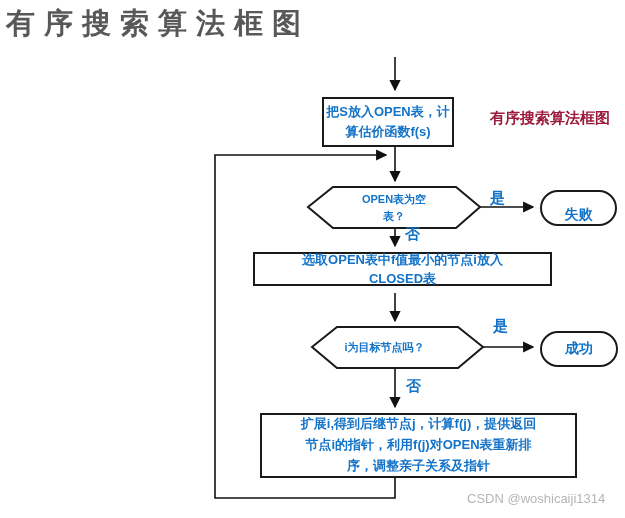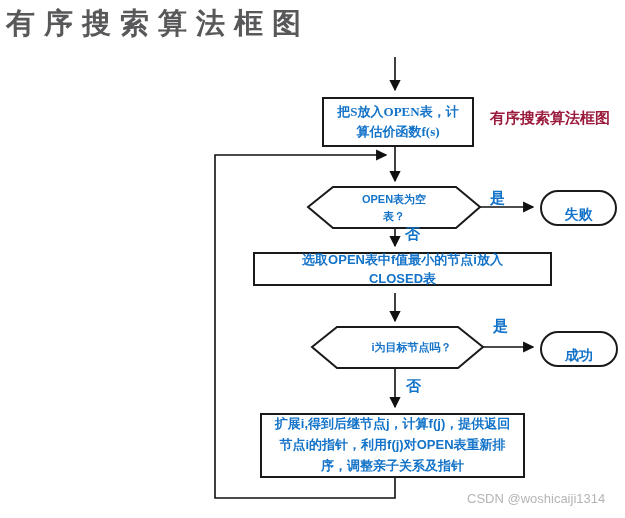--- a/index.html
+++ b/index.html
@@ -33,29 +33,29 @@
     position:absolute;box-sizing:border-box;
     display:flex;align-items:center;justify-content:center;
     text-align:center;color:var(--text-blue);font-weight:bold;
     white-space:pre-line;
   }
   .box{background:#fff;border:2px solid var(--shape-border);}
   .oval{background:#fff;border:2px solid var(--shape-border);border-radius:20px;}
 
   .start-oval{left:349px;top:25px;width:90px;height:32px;font-size:14px;}
   .fail-oval{left:540px;top:190px;width:77px;height:36px;font-size:14px;align-items:flex-end;}
-  .success-oval{left:540px;top:331px;width:78px;height:36px;font-size:14px;align-items:flex-end;}
+  .success-oval{left:540px;top:331px;width:78px;height:36px;font-size:14px;}
 
-  .rect-init{left:322px;top:97px;width:152px;height:50px;font-size:13px;line-height:1.55;font-family:Liberation Serif, serif;}
+  .rect-init{left:322px;top:97px;width:132px;height:50px;font-size:13px;line-height:1.55;}
   .rect-select{left:253px;top:252px;width:299px;height:34px;font-size:13px;line-height:1.5;}
-  .rect-expand{left:260px;top:413px;width:265px;height:65px;font-size:13px;line-height:1.6;}
+  .rect-expand{left:260px;top:413px;width:317px;height:65px;font-size:13px;line-height:1.6;}
 
   .hex-label{background:transparent;border:none;font-size:11px;line-height:1.5;}
   .hex1-label{left:318px;top:187px;width:152px;height:41px;}
-  .hex2-label{left:336px;top:327px;width:151px;height:41px;}
+  .hex2-label{left:309px;top:327px;width:151px;height:41px;}
 
   .branch-label{
     position:absolute;font-size:15px;font-weight:bold;color:var(--text-blue);
   }
   .yes1{left:490px;top:189px;}
   .no1{left:405px;top:225px;}
   .yes2{left:493px;top:317px;}
   .no2{left:406px;top:377px;}
 </style>
 </head>

